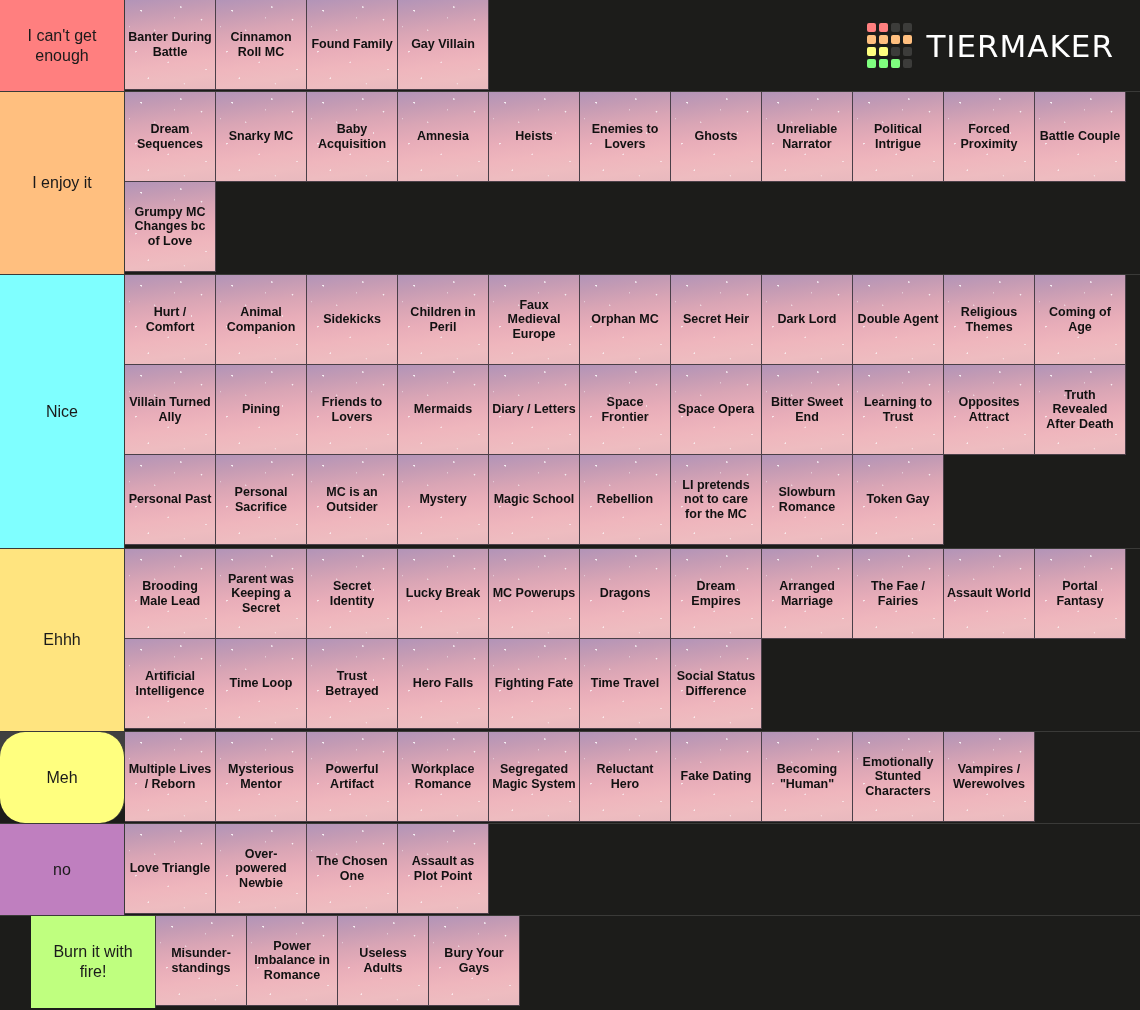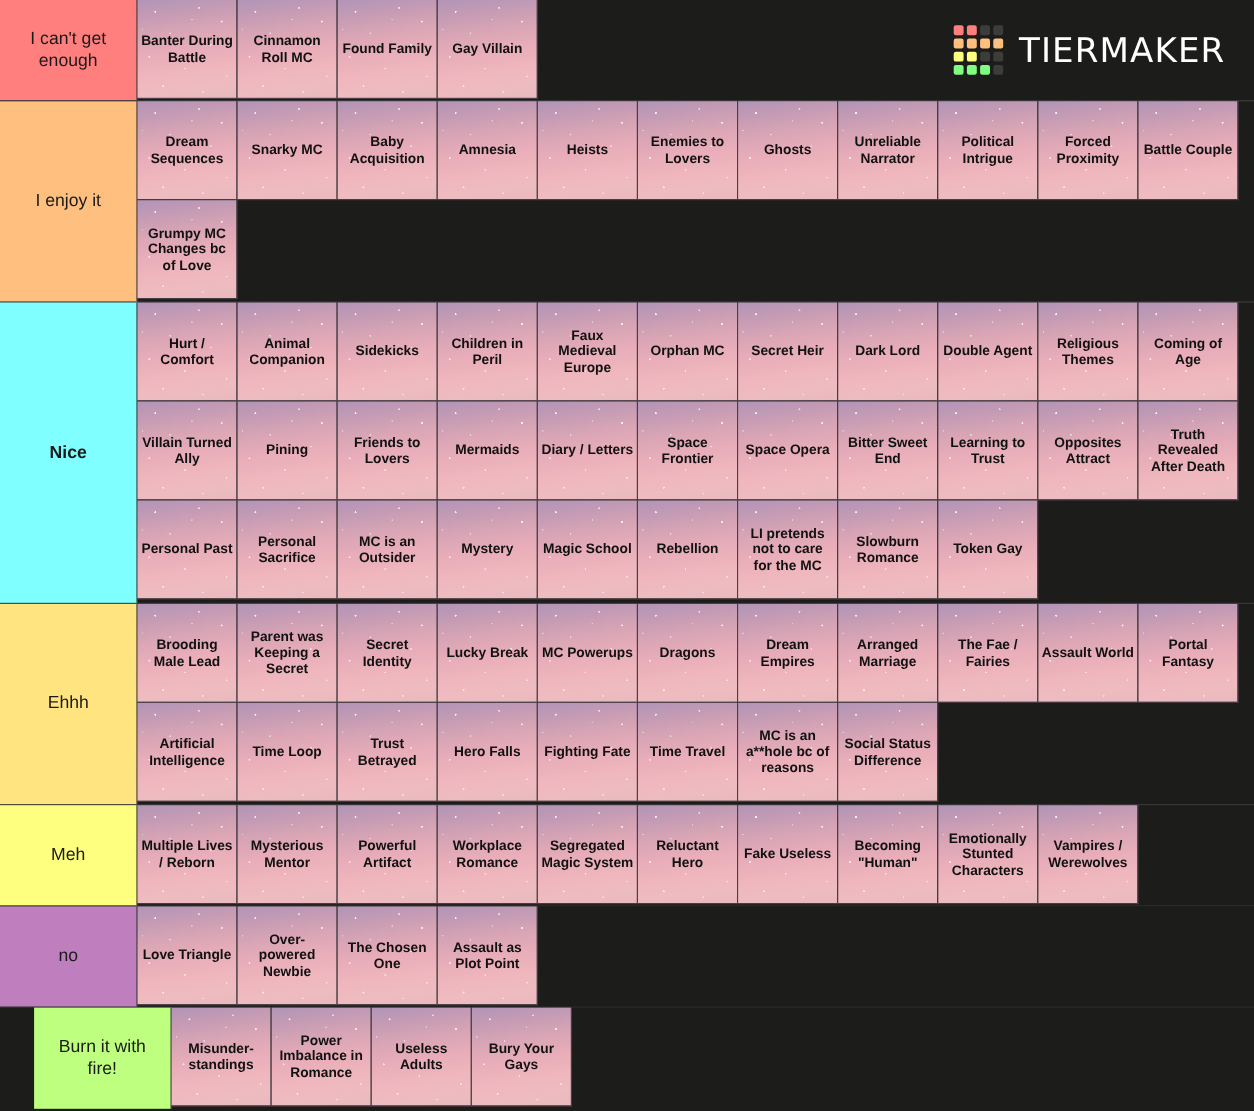--- a/index.html
+++ b/index.html
@@ -222,21 +222,21 @@
           </div>
           <div class="tile" title="Battle Couple">
             <span class="tile-text">Battle Couple</span>
           </div>
           <div class="tile" title="Grumpy MC Changes bc of Love">
             <span class="tile-text">Grumpy MC Changes bc of Love</span>
           </div>
         </div>
       </div>
       <div class="tier" style="min-height: 274px;">
-        <div class="tier-label" style="background: rgb(127, 255, 255); font-weight: bold;">Nice</div>
+        <div class="tier-label" style="background: rgb(127, 255, 255);">Nice</div>
         <div class="tier-items">
           <div class="tile" title="Hurt / Comfort">
             <span class="tile-text">Hurt / Comfort</span>
           </div>
           <div class="tile" title="Animal Companion">
             <span class="tile-text">Animal Companion</span>
           </div>
           <div class="tile" title="Sidekicks">
             <span class="tile-text">Sidekicks</span>
           </div>
@@ -373,51 +373,48 @@
           </div>
           <div class="tile" title="Hero Falls">
             <span class="tile-text">Hero Falls</span>
           </div>
           <div class="tile" title="Fighting Fate">
             <span class="tile-text">Fighting Fate</span>
           </div>
           <div class="tile" title="Time Travel">
             <span class="tile-text">Time Travel</span>
           </div>
-          <div class="tile" title="MC is an a**hole bc of reasons">
-            <span class="tile-text">MC is an a**hole bc of reasons</span>
-          </div>
           <div class="tile" title="Social Status Difference">
             <span class="tile-text">Social Status Difference</span>
           </div>
         </div>
       </div>
       <div class="tier" style="min-height: 92px;">
-        <div class="tier-label" style="background: rgb(255, 255, 127);">Meh</div>
+        <div class="tier-label" style="background: rgb(255, 255, 127); border-radius: 25px;">Meh</div>
         <div class="tier-items">
           <div class="tile" title="Multiple Lives / Reborn">
             <span class="tile-text">Multiple Lives / Reborn</span>
           </div>
           <div class="tile" title="Mysterious Mentor">
             <span class="tile-text">Mysterious Mentor</span>
           </div>
           <div class="tile" title="Powerful Artifact">
             <span class="tile-text">Powerful Artifact</span>
           </div>
           <div class="tile" title="Workplace Romance">
             <span class="tile-text">Workplace Romance</span>
           </div>
           <div class="tile" title="Segregated Magic System">
             <span class="tile-text">Segregated Magic System</span>
           </div>
           <div class="tile" title="Reluctant Hero">
             <span class="tile-text">Reluctant Hero</span>
           </div>
           <div class="tile" title="Fake Dating">
-            <span class="tile-text">Fake Useless</span>
+            <span class="tile-text">Fake Dating</span>
           </div>
           <div class="tile" title="Becoming &quot;Human&quot;">
             <span class="tile-text">Becoming "Human"</span>
           </div>
           <div class="tile" title="Emotionally Stunted Characters">
             <span class="tile-text">Emotionally Stunted Characters</span>
           </div>
           <div class="tile" title="Vampires / Werewolves">
             <span class="tile-text">Vampires / Werewolves</span>
           </div>

